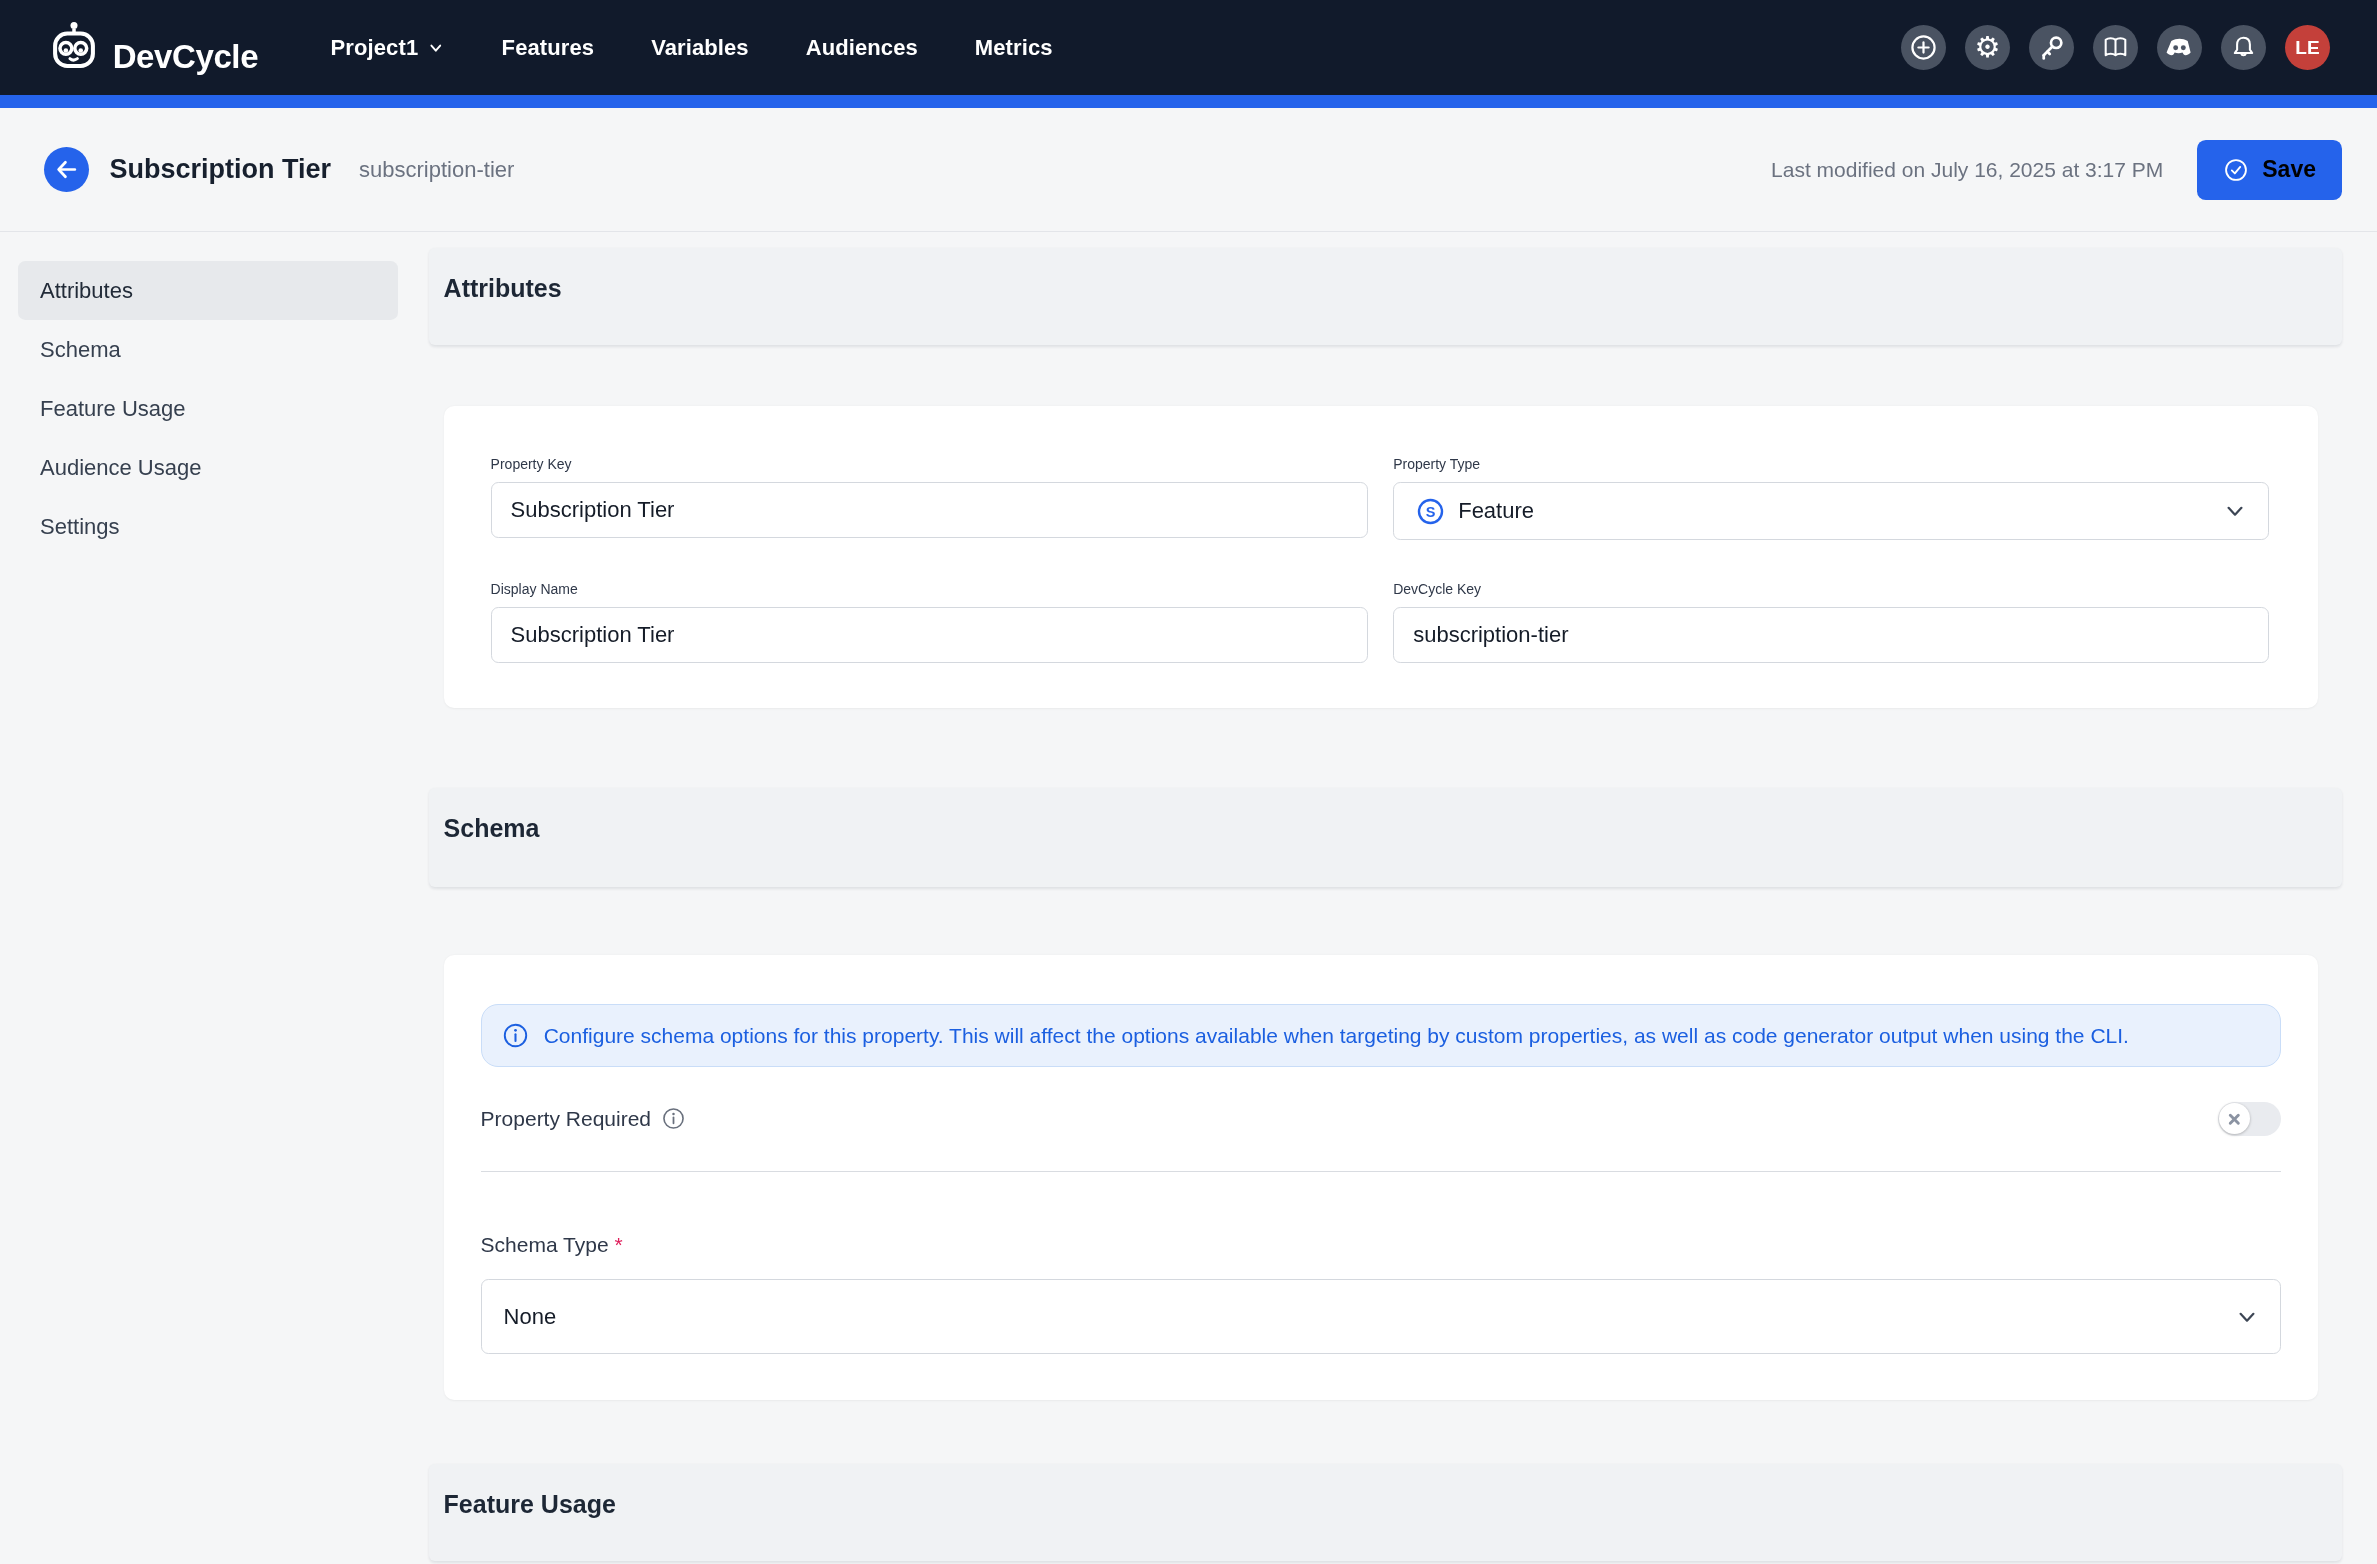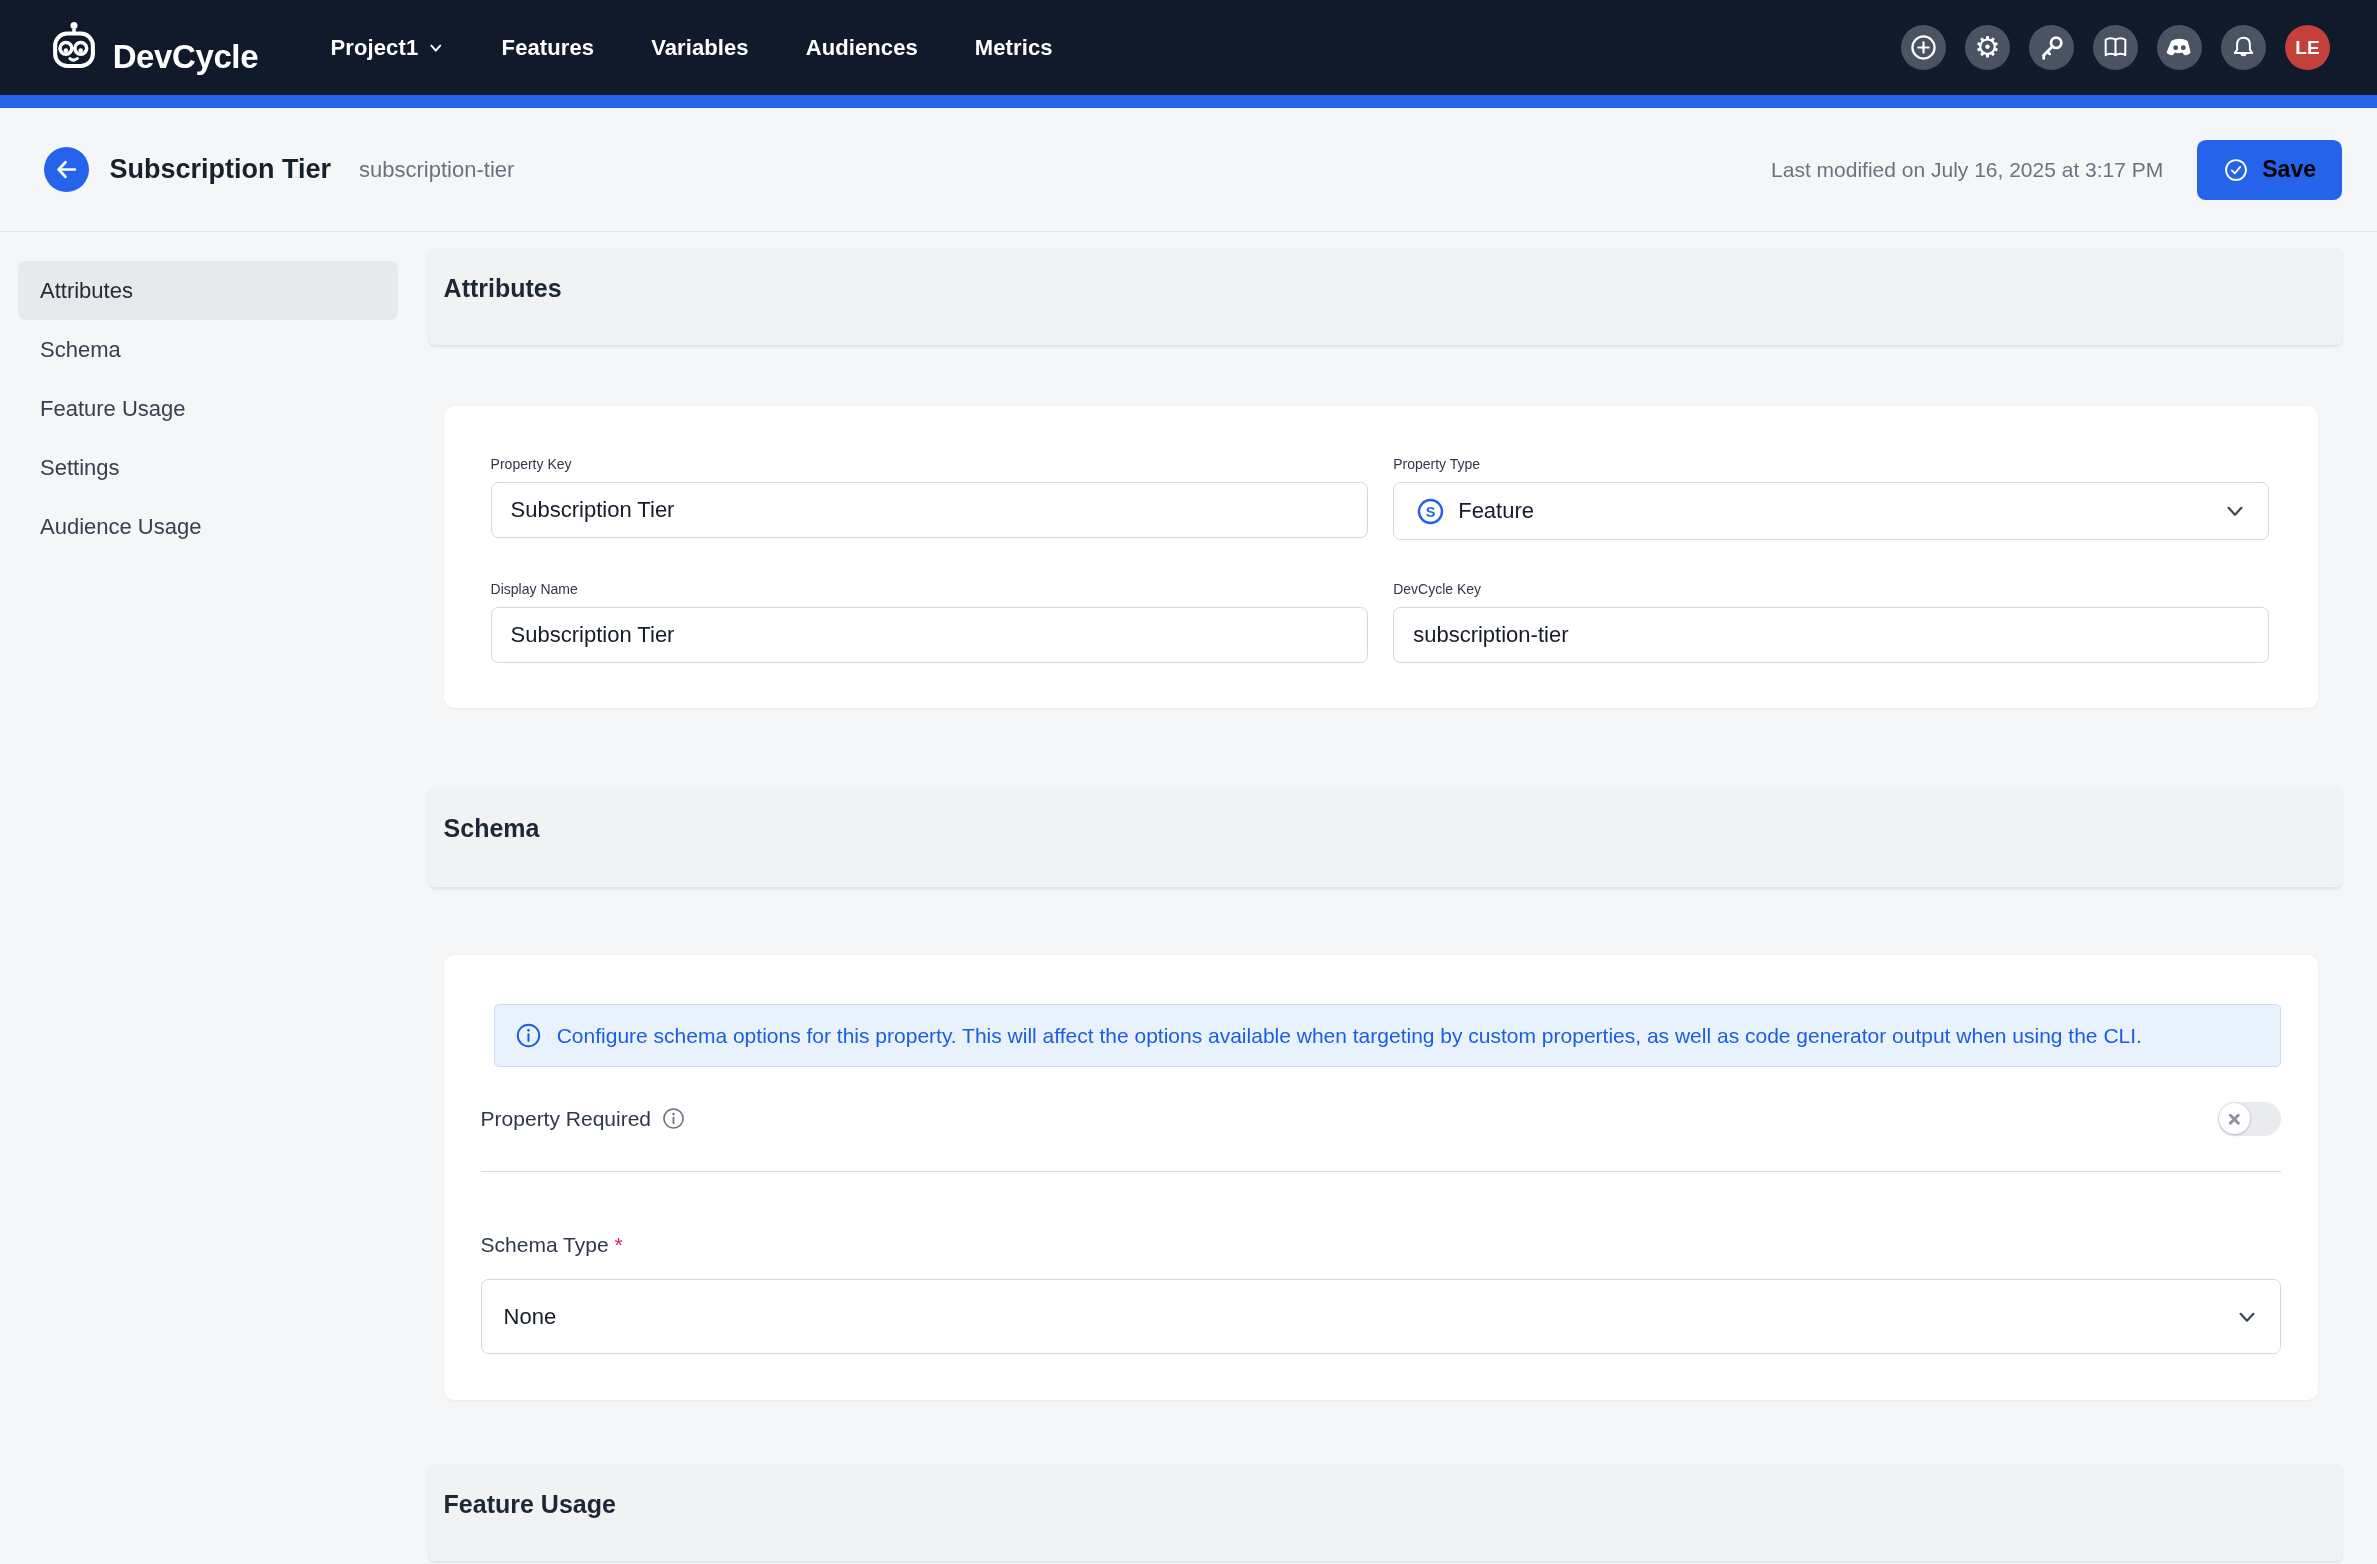--- a/index.html
+++ b/index.html
@@ -89,23 +89,23 @@
     width:100%; height:58px; border:1.1px solid #d4d8de; border-radius:7.3px;
     display:flex; align-items:center; padding:0 22px; background:#fff;
     font-size:22px; color:#151c28; cursor:pointer;
   }
   .select-box .chev { margin-left:auto; }
   .s-badge { display:flex; align-items:center; margin-right:13px; }
 
   .band-schema { margin-top:80px; height:99px; }
   .card-2 { margin-top:68px; padding:49px 37px 46px 37px; }
   .info-banner {
-    height:63px; background:#e9f1fd; border:1.1px solid #c9ddf8; border-radius:5px;
+    height:63px; background:#e9f1fd; border:1.1px solid #c9ddf8; border-radius:17px;
     display:flex; align-items:center; padding:0 20.5px; gap:14.6px;
-    color:#1b5fe0; font-size:21px;margin-left:13px;
+    color:#1b5fe0; font-size:21px;
   }
   .required-row { margin-top:34px; display:flex; align-items:center; height:35px; }
   .required-row .lbl { font-size:21px; color:#2f3849; }
   .info-ic { margin-left:10.2px; display:flex; align-items:center; cursor:pointer; }
   .toggle {
     margin-left:auto; width:63px; height:34px; border-radius:17px; background:#e9ebef;
     position:relative; cursor:pointer; border:none; padding:0;
   }
   .toggle .knob {
     position:absolute; left:1.5px; top:1.5px; width:31px; height:31px; border-radius:50%;
@@ -210,22 +210,22 @@
     <span>Save</span>
   </button>
 </div>
 
 <div class="content">
 
   <nav class="sidebar">
     <div class="side-item active">Attributes</div>
     <div class="side-item">Schema</div>
     <div class="side-item">Feature Usage</div>
+    <div class="side-item">Audience Usage</div>
     <div class="side-item">Settings</div>
-    <div class="side-item">Audience Usage</div>
   </nav>
 
   <main class="main">
 
     <section class="band">
       <h2>Attributes</h2>
     </section>
 
     <div class="card card-1">
       <div class="fields-grid">

